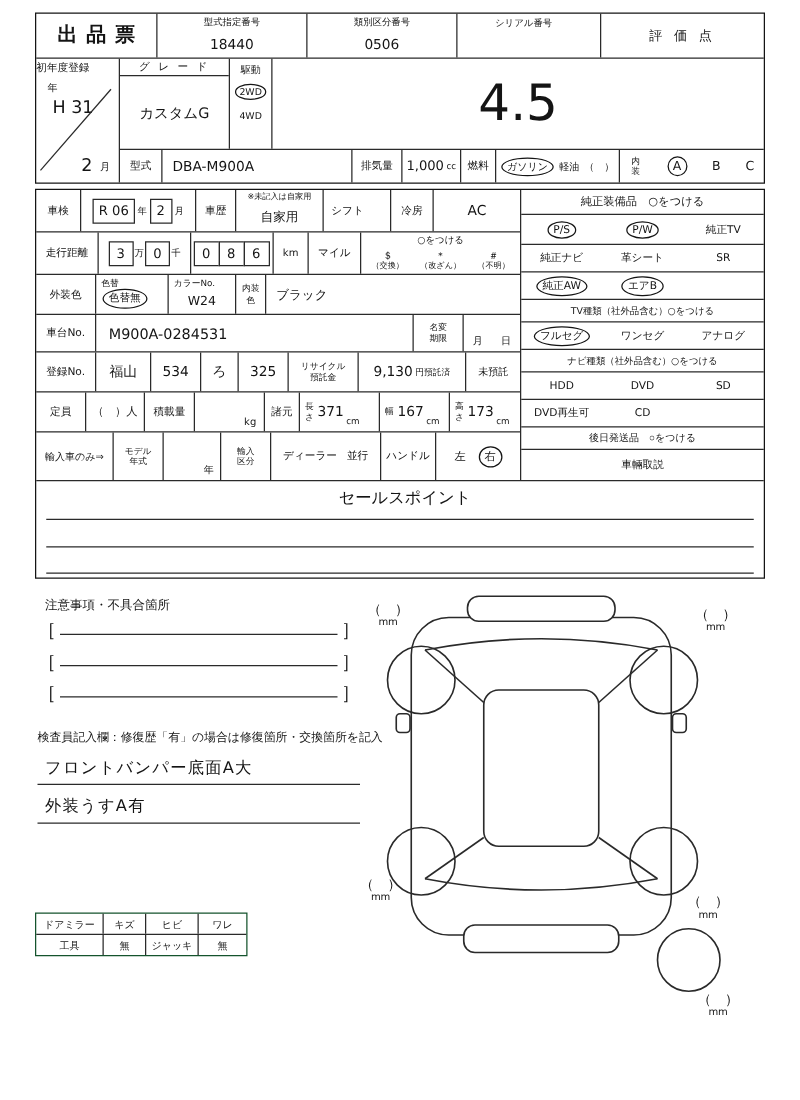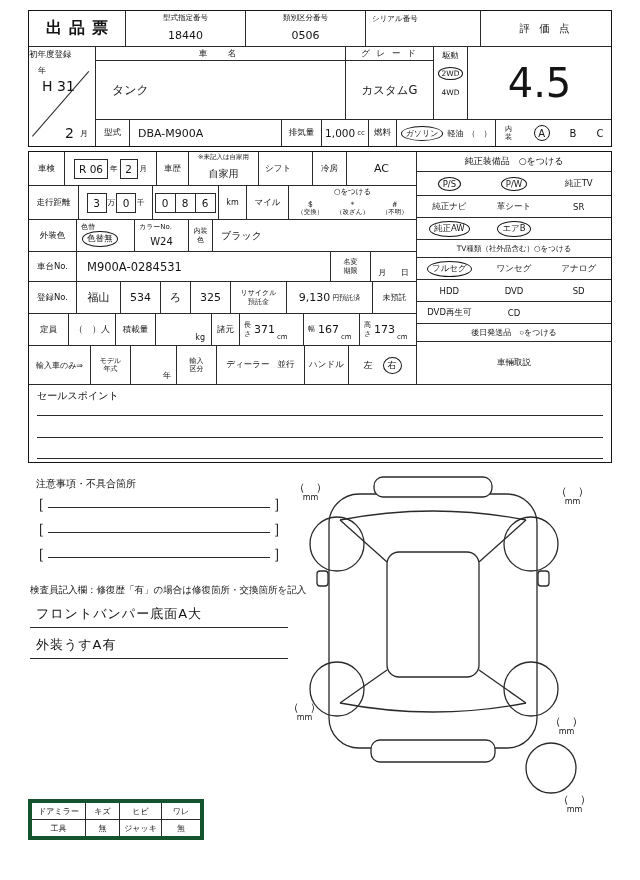--- a/index.html
+++ b/index.html
@@ -39,39 +39,35 @@
       <div class="cr ctr" style="width:97px;font-size:16px;font-weight:bold;letter-spacing:7px;padding-left:7px;">出品票</div>
       <div class="cr c" style="width:120px;">
         <div class="ctr" style="font-size:7.5px;height:13px;">型式指定番号</div>
         <div class="ctr f1" style="font-size:11px;">18440</div>
       </div>
       <div class="cr c" style="width:120px;">
         <div class="ctr" style="font-size:7.5px;height:13px;">類別区分番号</div>
         <div class="ctr f1" style="font-size:11px;">0506</div>
       </div>
       <div class="cr" style="width:115px;">
-        <div style="font-size:7.5px;padding:3px 0 0 6px;">シリアル番号</div>
+        <div style="font-size:7.5px;padding:3px 0 0 6px;margin-left:24px;">シリアル番号</div>
       </div>
       <div class="ctr f1" style="font-size:10.5px;letter-spacing:3px;">評 価 点</div>
     </div>
     <div class="r f1">
       <div class="cr" style="width:67px;position:relative;">
         <div style="font-size:8.5px;text-align:left;padding-top:2px;">初年度登録</div>
         <span class="abs" style="left:9px;top:18px;font-size:8px;">年</span>
         <span class="abs" style="left:13px;top:31px;font-size:14px;">H 31</span>
         <span class="abs" style="right:21px;bottom:5px;font-size:14px;">2</span>
         <span class="abs" style="right:7px;bottom:7px;font-size:8px;">月</span>
         <div class="abs" style="left:3px;top:89px;width:86px;border-top:1px solid #2a2a2a;transform:rotate(-49deg);transform-origin:0 0;"></div>
       </div>
       <div class="c f1">
         <div class="r f1">
-          <div class="cr c" style="width:250px;">
-            <div class="ctr cb" style="height:14px;font-size:8.5px;letter-spacing:6px;">車　名</div>
-            <div class="f1" style="display:flex;align-items:center;padding-left:16px;font-size:12px;">タンク</div>
-          </div>
           <div class="cr c" style="width:88px;">
             <div class="ctr cb" style="height:14px;font-size:8.5px;letter-spacing:2px;">グ レ ー ド</div>
             <div class="ctr f1" style="font-size:11.5px;">カスタムG</div>
           </div>
           <div class="cr c" style="width:34px;align-items:center;">
             <div style="font-size:8px;padding-top:3px;">駆動</div>
             <div class="oval" style="font-size:7.5px;margin-top:6px;padding:1px 3px;">2WD</div>
             <div style="font-size:7.5px;margin-top:8px;">4WD</div>
           </div>
           <div class="ctr f1" style="font-size:40px;">4.5</div>
@@ -277,20 +273,21 @@
           <div class="ctr f1">
               <span class="oval" style="font-size:8.5px;padding:1px 4px;">フルセグ</span>
             </div>
           <div class="ctr f1">
               <span style="font-size:8.5px;">ワンセグ</span>
             </div>
           <div class="ctr f1">
               <span style="font-size:8.5px;">アナログ</span>
             </div>
         </div>
+        <div class="ctr cb" style="height:18px;font-size:7.5px;">ナビ種類（社外品含む）○をつける</div>
         <div class="r cb" style="height:22px;">
           <div class="ctr f1">
               <span style="font-size:8.5px;">HDD</span>
             </div>
           <div class="ctr f1">
               <span style="font-size:8.5px;">DVD</span>
             </div>
           <div class="ctr f1">
               <span style="font-size:8.5px;">SD</span>
             </div>
@@ -307,21 +304,21 @@
         <div class="ctr cb" style="height:18px;font-size:8px;font-family:Liberation Mono, monospace;">後日発送品　○をつける</div>
         <div class="r f1">
           <div class="ctr f1">
               <span style="font-size:8.5px;">車輛取説</span>
             </div>
         </div>
       </div>
     </div>
 
     <div class="f1" style="position:relative;border-top:1px solid #2a2a2a;">
-      <div style="font-size:10px;padding:4px 0 0 8px;">セールスポイント</div>
+      <div style="font-size:13px;padding:4px 0 0 8px;text-align:center;">セールスポイント</div>
       <div class="abs uline" style="left:8px;right:8px;top:30px;"></div>
       <div class="abs uline" style="left:8px;right:8px;top:52px;"></div>
       <div class="abs uline" style="left:8px;right:8px;top:73px;"></div>
     </div>
   </div>
 
   <div class="abs" style="left:36px;top:477px;font-size:10px;">注意事項・不具合箇所</div>
 
   <div class="abs bracket-row" style="left:30px;top:492px;width:258px;">
     <span class="bk">［</span>
@@ -338,21 +335,21 @@
     <span class="ln"></span>
     <span class="bk">］</span>
   </div>
 
   <div class="abs" style="left:30px;top:584px;font-size:9.5px;">検査員記入欄：修復歴「有」の場合は修復箇所・交換箇所を記入</div>
   <div class="abs" style="left:36px;top:605px;font-size:13px;letter-spacing:1px;">フロントバンパー底面A大</div>
   <div class="abs uline" style="left:30px;top:627px;width:258px;"></div>
   <div class="abs" style="left:36px;top:636px;font-size:13px;letter-spacing:1px;">外装うすA有</div>
   <div class="abs uline" style="left:30px;top:658px;width:258px;"></div>
 
-  <div class="abs" style="left:28px;top:799px;border:4px solid #14532d;text-align:center;">
+  <div class="abs" style="left:28px;top:730px;border:1px solid #14532d;text-align:center;">
     <div class="r" style="border-bottom:1px solid #2a2a2a;">
       <div class="mcell" style="width:54px;">ドアミラー</div>
       <div class="mcell" style="width:34px;">キズ</div>
       <div class="mcell" style="width:42px;">ヒビ</div>
       <div class="mcell" style="width:38px;border-right:none;">ワレ</div>
     </div>
     <div class="r">
       <div class="mcell" style="width:54px;">工具</div>
       <div class="mcell" style="width:34px;">無</div>
       <div class="mcell" style="width:42px;">ジャッキ</div>

